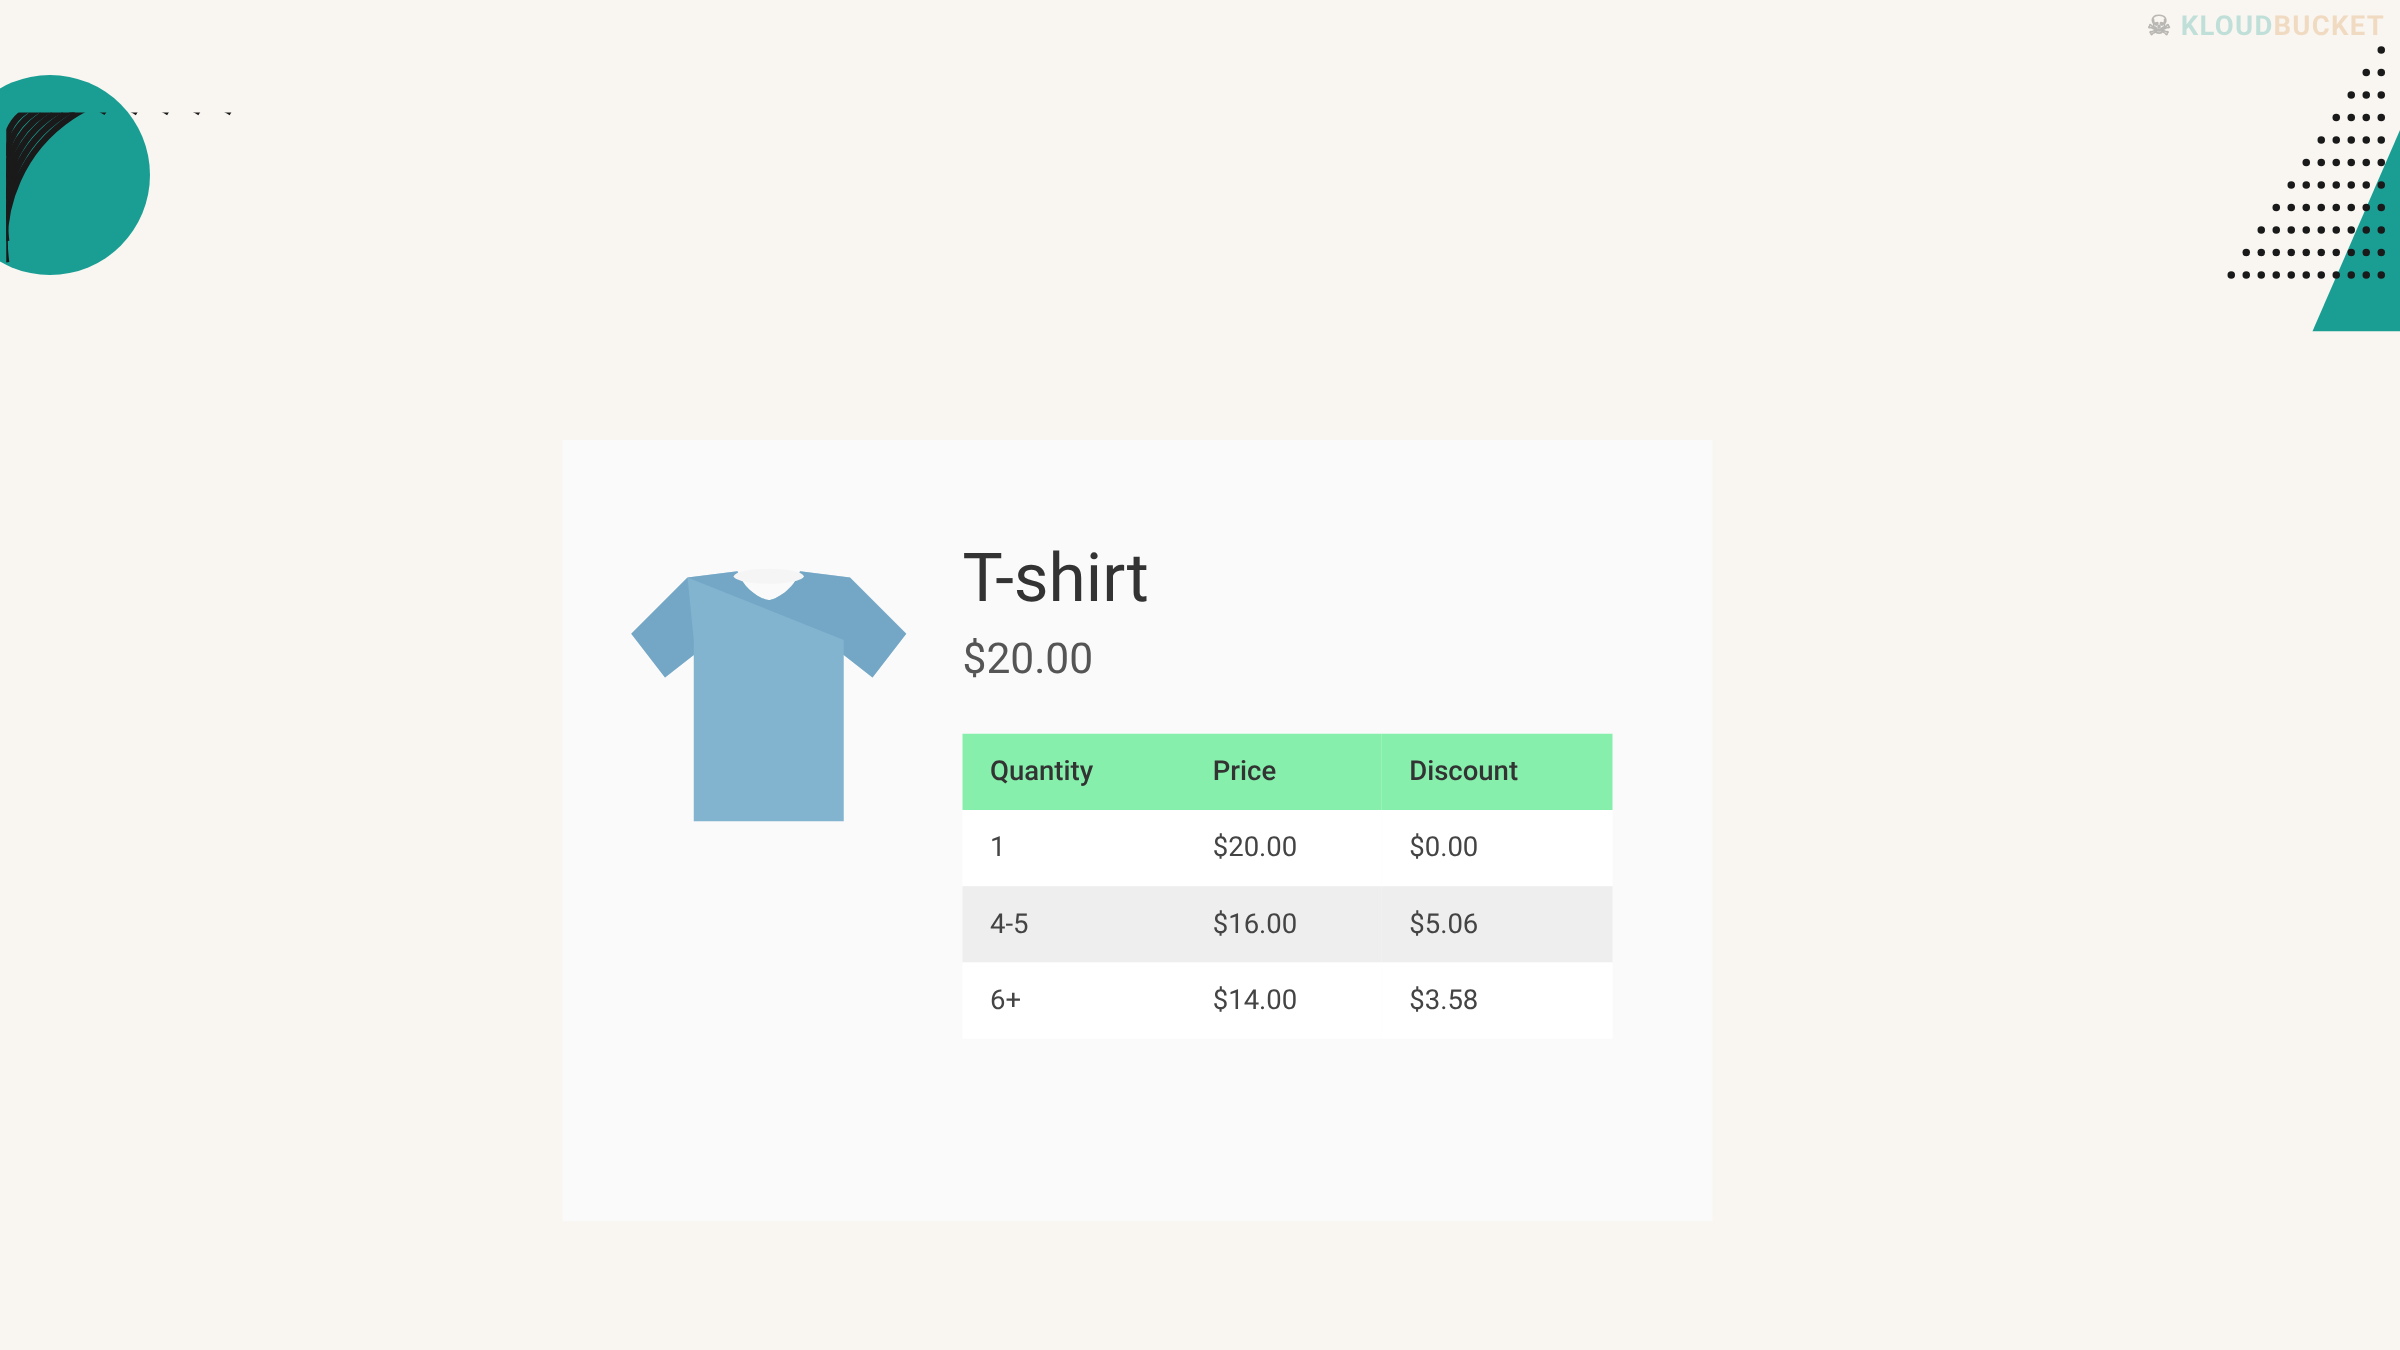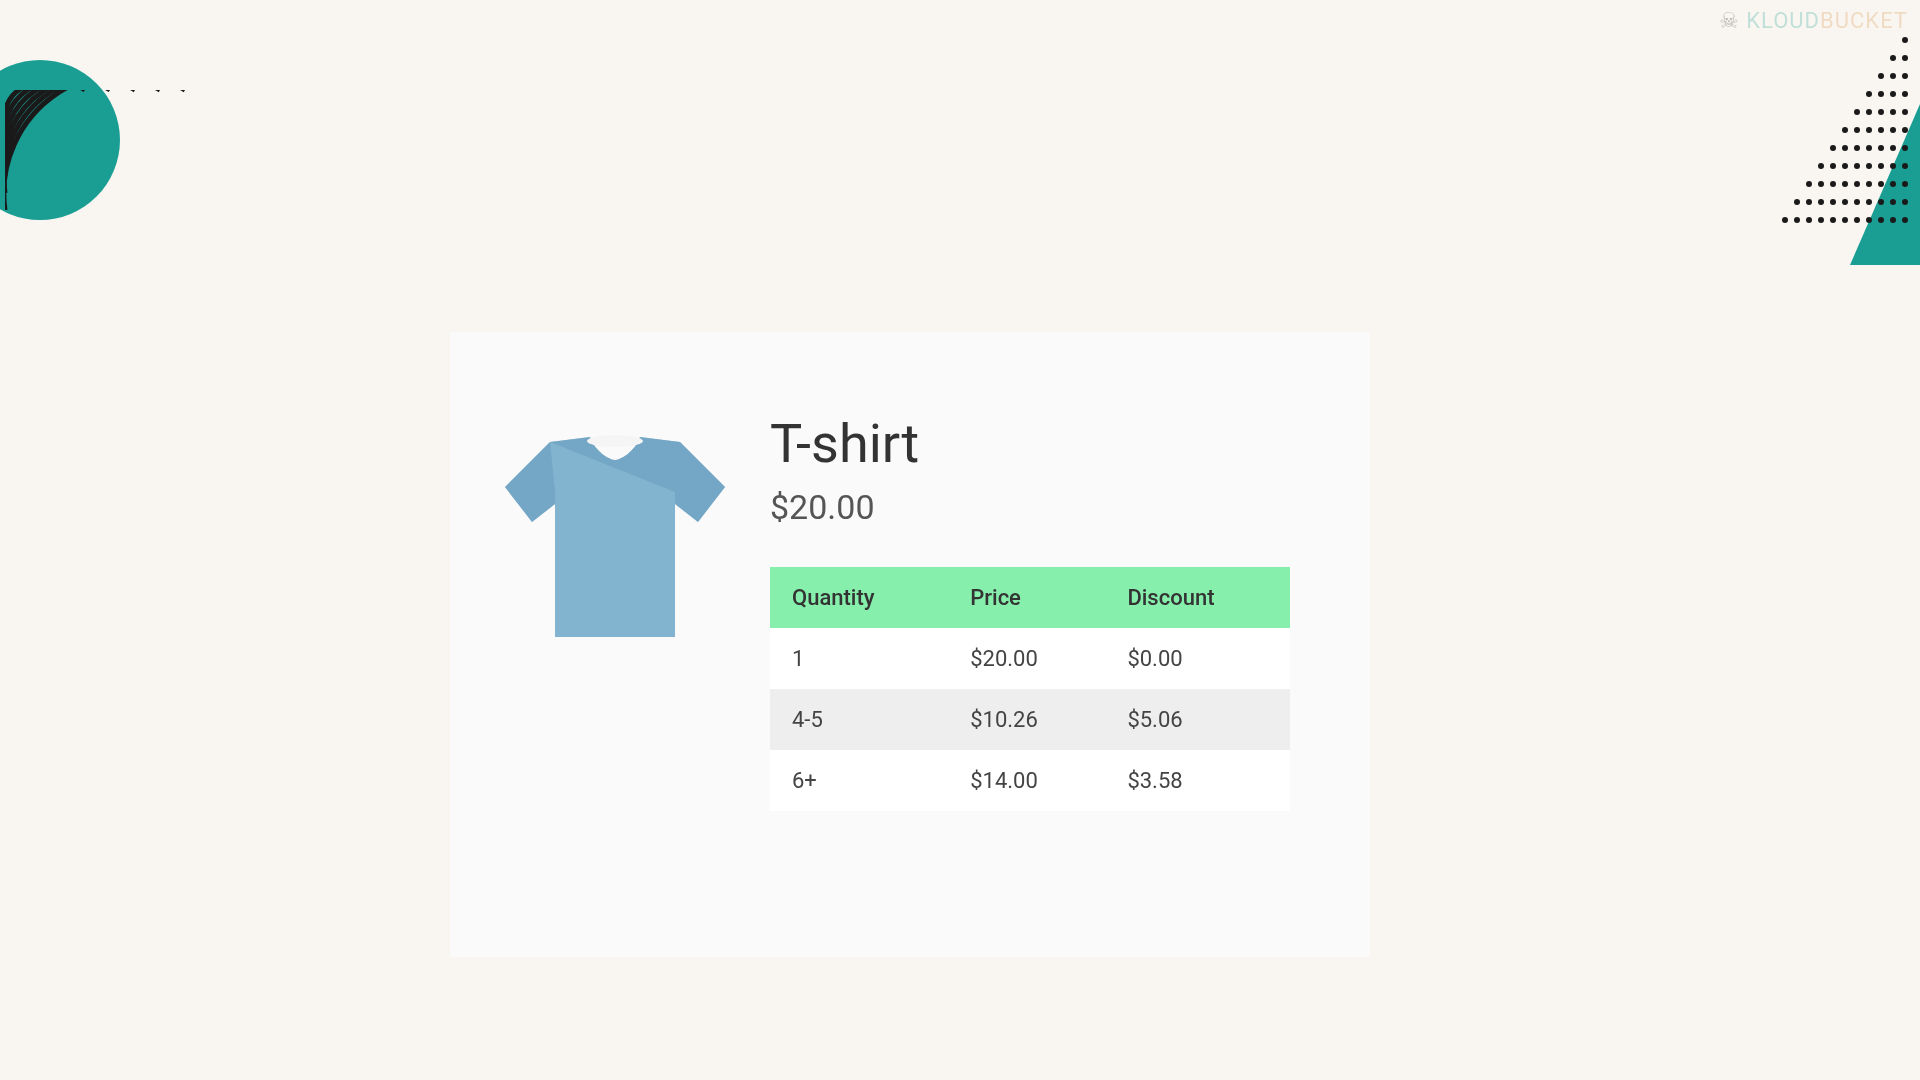--- a/index.html
+++ b/index.html
@@ -69,21 +69,21 @@
       bottom: -60px;
       left: 820px;
     }
     
     
     .watermark {
       position: absolute;
       top: 8px;
       right: 12px;
       font-size: 22px;
-      font-weight: 400;
+      font-weight: 700;
       letter-spacing: 1px;
       opacity: 0.25;
     }
     
     .watermark .k1 { color: #1a9e94; }
     .watermark .k2 { color: #d98c3a; }
     
     
     .main-title {
       text-align: center;
@@ -95,21 +95,21 @@
       line-height: 1.4;
       letter-spacing: -2px;
       width: 100%;
       position: relative;
       left: -40px;
     }
     
     
     .product-card {
       position: absolute;
-      top: 332px;
+      top: 352px;
       left: 450px;
       width: 920px;
       height: 625px;
       background: #fafafa;
       padding: 50px 40px;
       display: flex;
       gap: 30px;
     }
     
     .product-image {
@@ -299,21 +299,21 @@
         </tr>
       </thead>
       <tbody>
         <tr>
           <td>1</td>
           <td>$20.00</td>
           <td>$0.00</td>
         </tr>
         <tr>
           <td>4-5</td>
-          <td>$10.26</td>
+          <td>$16.00</td>
           <td>$5.06</td>
         </tr>
         <tr>
           <td>6+</td>
           <td>$14.00</td>
           <td>$3.58</td>
         </tr>
       </tbody>
     </table>
   </div>

